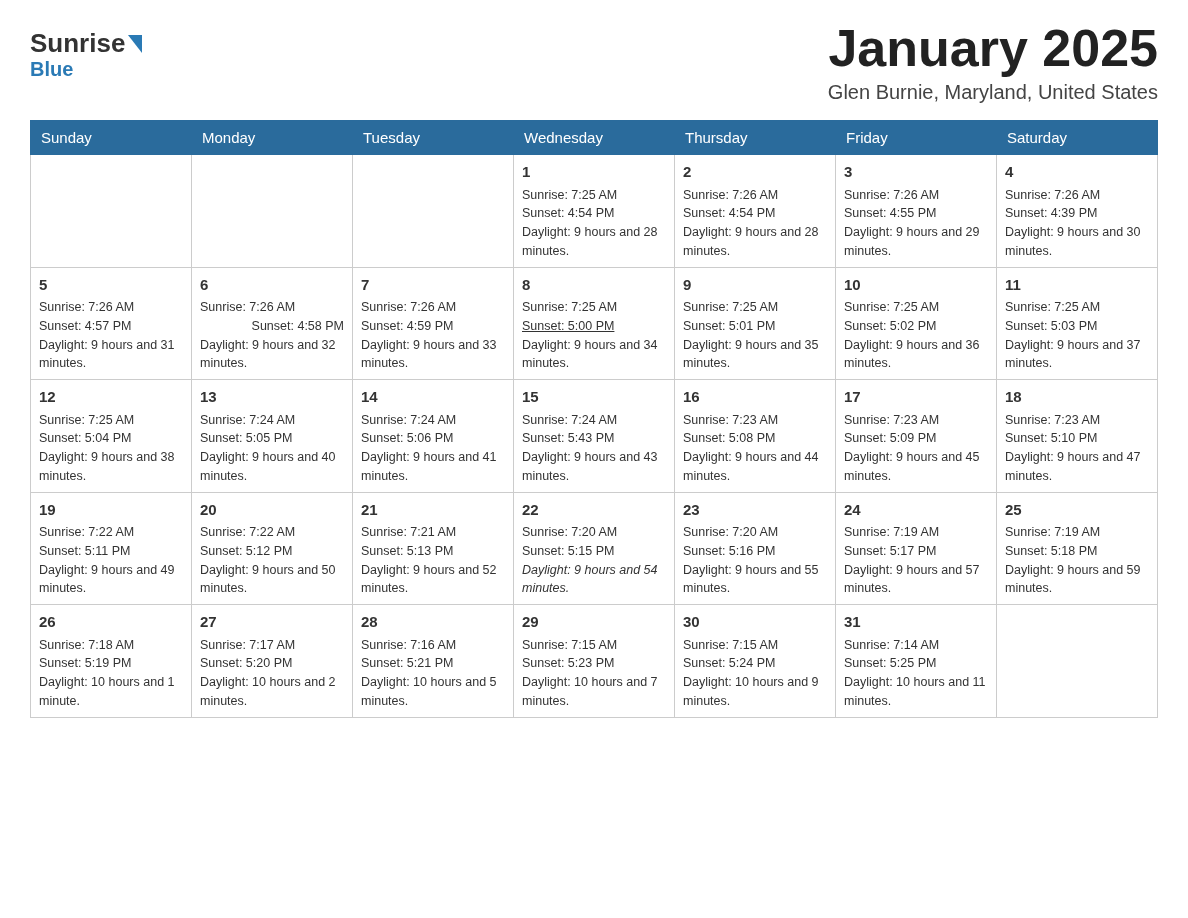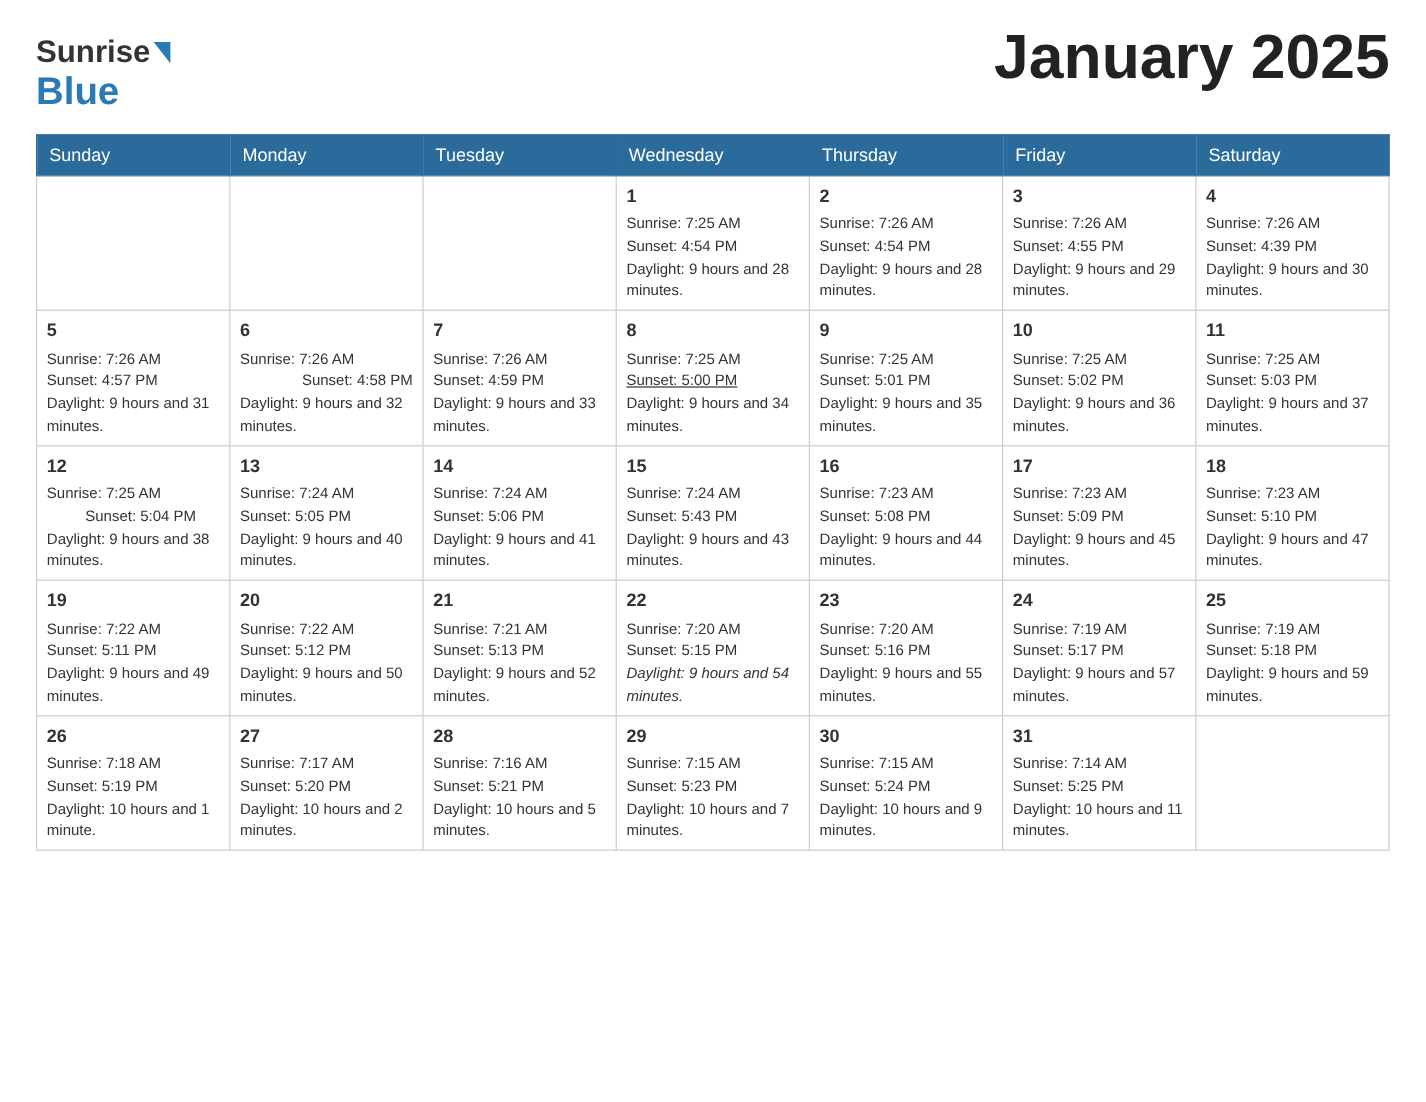--- a/index.html
+++ b/index.html
@@ -75,25 +75,26 @@
 </head>
 <body>
 
 <div class="header">
   <div class="logo">
     <div style="line-height:1.2;">
       <div style="display:flex; align-items:center;">
         <span style="font-size:26px; font-weight:bold; color:#333;">Sunrise</span>
           <span style="display:inline-block; width:0; height:0; border-left:14px solid transparent; border-right:0; border-top:18px solid #2a7ab5; margin-left:3px; margin-top:0;"></span>
       </div>
-      <div style="font-size:32px; font-weight:bold; color:#2a7ab5; margin-top:-2px;">Blue</div>
+      <div style="font-size:20px; font-weight:bold; color:#2a7ab5; margin-top:-2px;">Blue</div>
     </div>
   </div>
   <div class="title-section">
     <div class="month-title">January 2025</div>
+    <div class="location">Glen Burnie, Maryland, United States</div>
   </div>
 </div>
 
 <table>
   <thead>
     <tr>
     <th>Sunday</th>
         <th>Monday</th>
         <th>Tuesday</th>
         <th>Wednesday</th>
@@ -173,21 +174,21 @@
           <span class="day-num">11</span>
           <span style="display: block;">Sunrise: 7:25 AM</span>
           <span style="display: block;">Sunset: 5:03 PM</span>
           <span style="display: block;">Daylight: 9 hours and 37 minutes.</span>
         </td>
       </tr>
       <tr>
         <td>
           <span class="day-num">12</span>
           <span style="display: block;">Sunrise: 7:25 AM</span>
-          <span style="display: block; margin-left: 32px;">Sunset: 5:04 PM</span>
+          <span style="display: block;">Sunset: 5:04 PM</span>
           <span style="display: block;">Daylight: 9 hours and 38 minutes.</span>
         </td>
         <td>
           <span class="day-num">13</span>
           <span style="display: block;">Sunrise: 7:24 AM</span>
           <span style="display: block;">Sunset: 5:05 PM</span>
           <span style="display: block;">Daylight: 9 hours and 40 minutes.</span>
         </td>
         <td>
           <span class="day-num">14</span>

